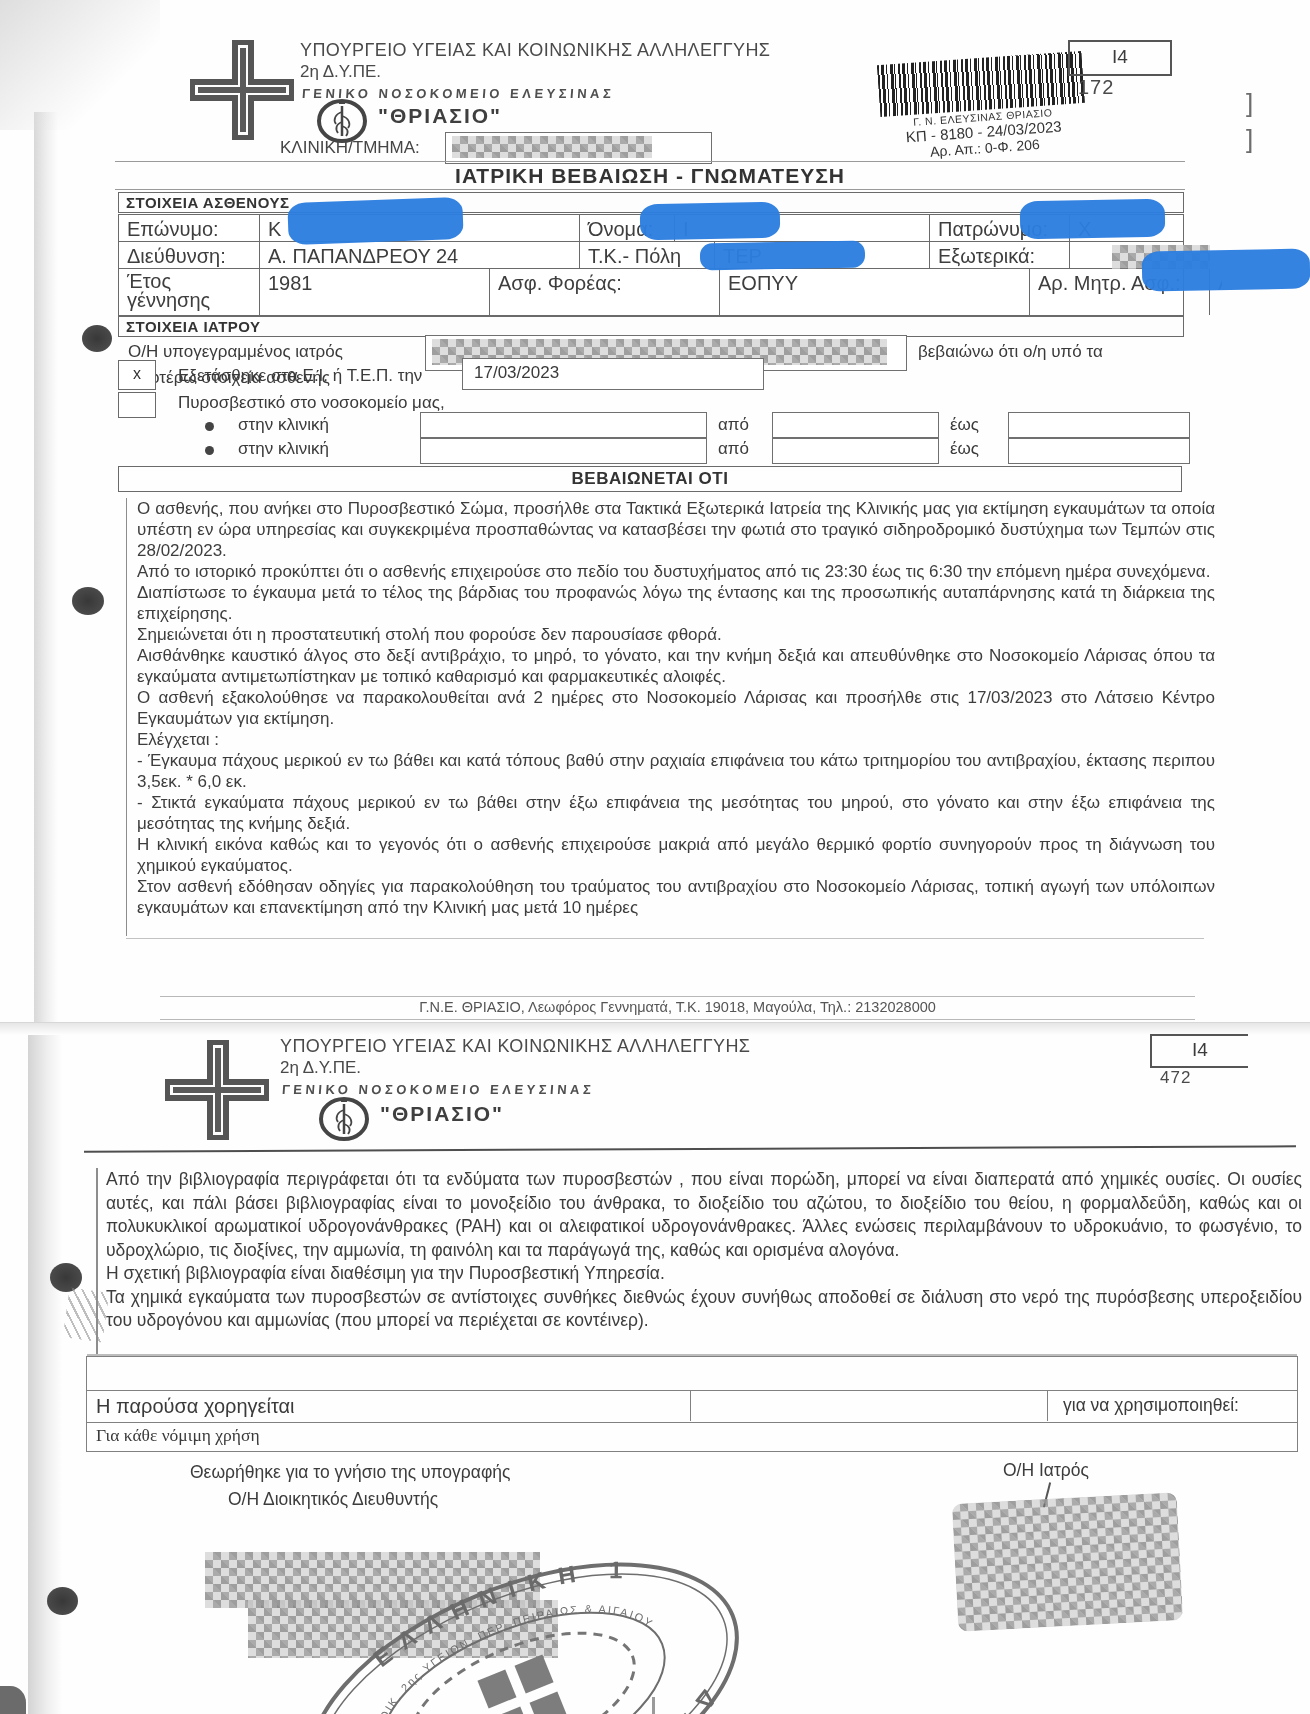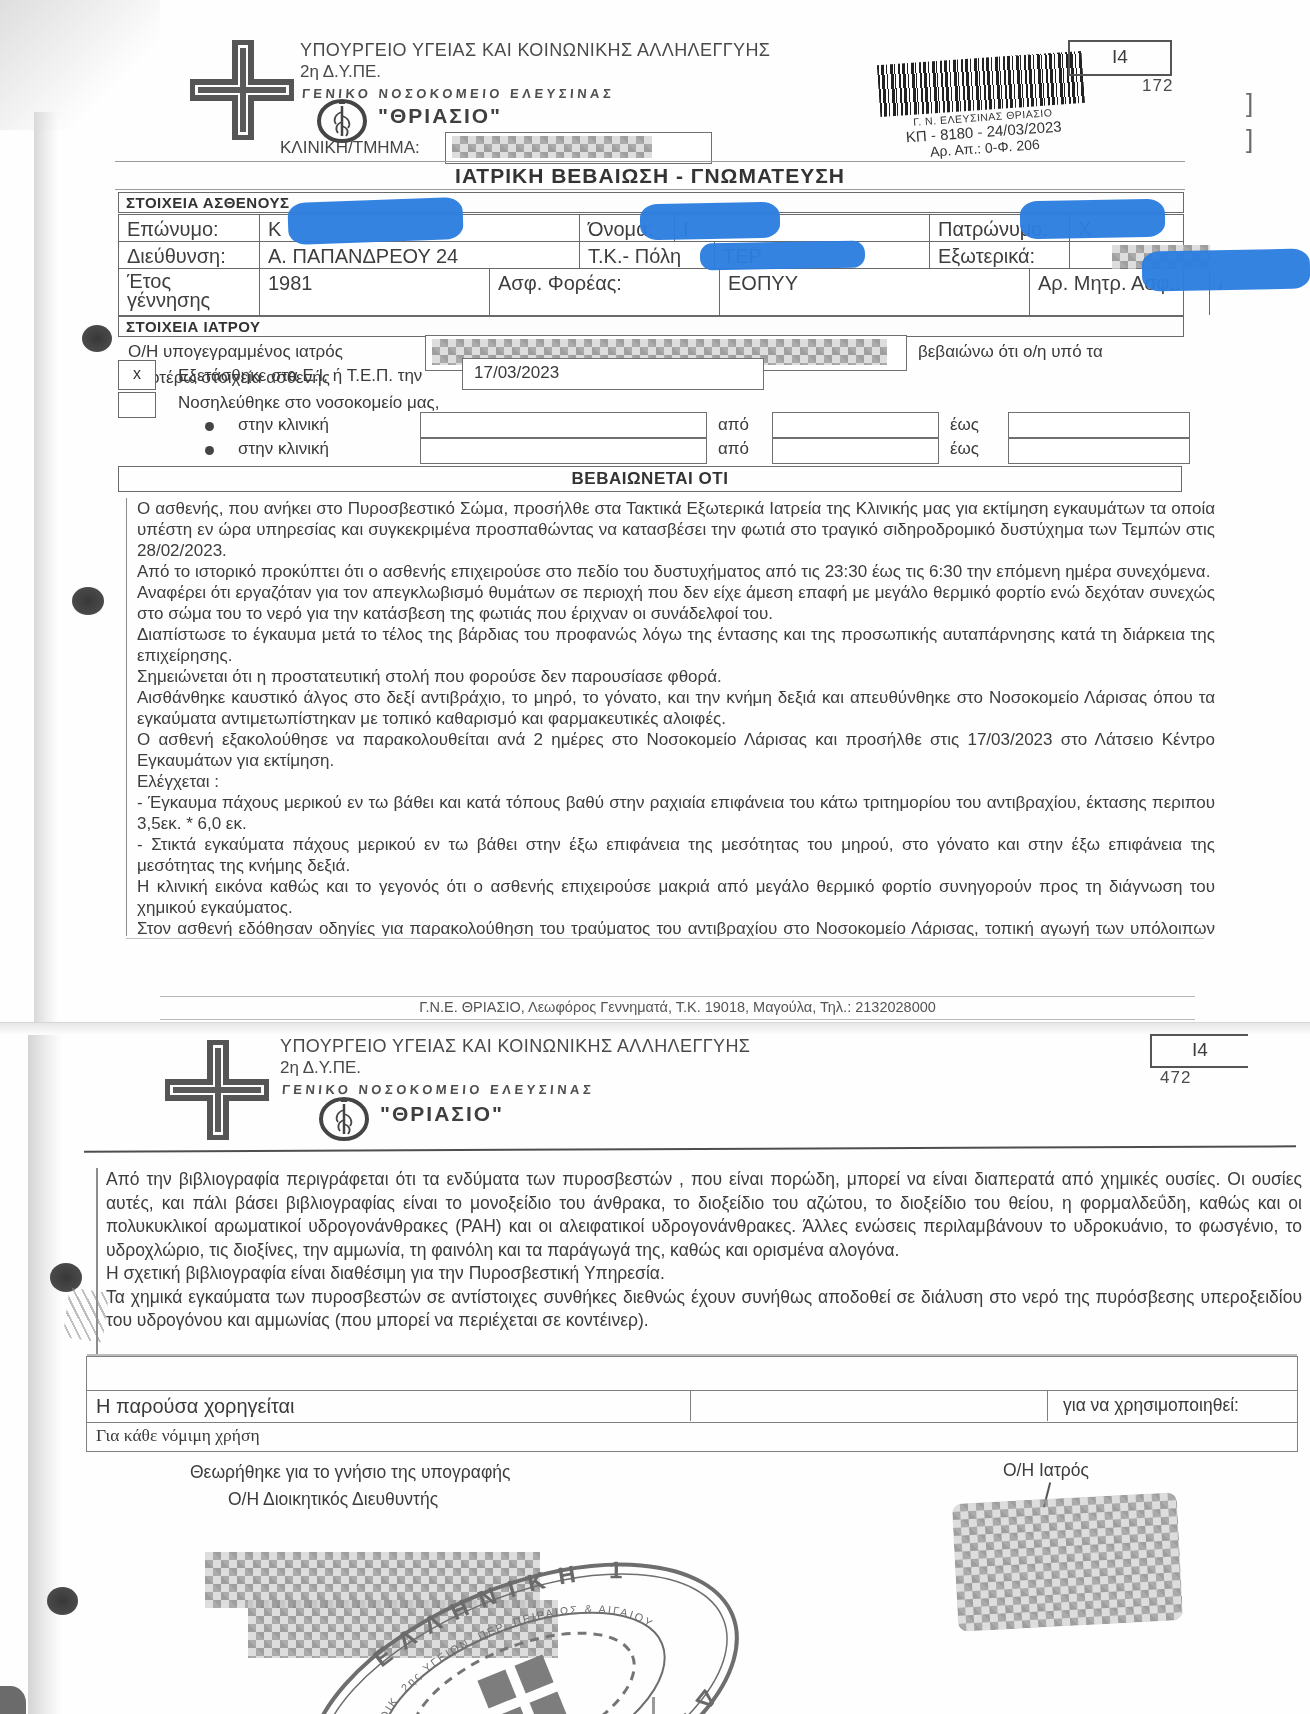--- a/index.html
+++ b/index.html
@@ -81,21 +81,21 @@
   <div class="abs" style="left:872px;top:58px;width:220px;transform:rotate(-4deg);text-align:center;color:#333;">
     <div class="barcode-bars" style="width:205px;margin:0 auto;"></div>
     <div style="font-size:10.5px;letter-spacing:.5px;margin-top:1px;">Γ. Ν. ΕΛΕΥΣΙΝΑΣ ΘΡΙΑΣΙΟ</div>
     <div style="font-size:15px;">ΚΠ - 8180 - 24/03/2023</div>
     <div style="font-size:14px;">Αρ. Απ.: 0-Φ. 206</div>
   </div>
 
   <div class="abs" style="left:1068px;top:40px;width:100px;height:32px;border:2px solid #555;text-align:center;">
     <span style="font-size:19px;color:#3c3c3c;line-height:30px;">Ι4</span>
   </div>
-  <div class="abs" style="left:1142px;top:76px;font-size:17px;letter-spacing:1px;color:#4a4a4a;">172</div>
+  <div class="abs" style="left:1078px;top:76px;font-size:20px;letter-spacing:1px;color:#4a4a4a;">172</div>
   <div class="abs" style="left:1246px;top:88px;font-size:26px;color:#6d6d6d;">]</div>
   <div class="abs" style="left:1246px;top:124px;font-size:26px;color:#6d6d6d;">]</div>
 
   <div class="abs hline" style="left:115px;top:161px;width:1070px;"></div>
   <div class="abs" style="left:115px;top:164px;width:1070px;text-align:center;font-size:21px;font-weight:bold;letter-spacing:1px;color:#333;">ΙΑΤΡΙΚΗ ΒΕΒΑΙΩΣΗ - ΓΝΩΜΑΤΕΥΣΗ</div>
   <div class="abs hline" style="left:115px;top:189px;width:1070px;"></div>
 
   <div class="abs secbar" style="left:118px;top:192px;width:1057px;">ΣΤΟΙΧΕΙΑ ΑΣΘΕΝΟΥΣ</div>
 
   <div class="trow" style="top:214px;height:28px;grid-template-columns:140px 320px 95px 255px 140px 1fr;">
@@ -140,21 +140,21 @@
   <div class="abs lbl" style="left:128px;top:368px;font-size:17px;">ανωτέρω στοιχεία ασθενής</div>
 
   <div class="abs chk" style="left:118px;top:360px;width:36px;height:28px;">
     <span style="line-height:26px;">x</span>
   </div>
   <div class="abs lbl" style="left:178px;top:366px;font-size:17px;">Εξετάσθηκε στα Ε.Ι. ή Τ.Ε.Π. την</div>
   <div class="abs fbox" style="left:462px;top:358px;width:300px;height:30px;"></div>
   <div class="abs" style="left:474px;top:363px;font-size:17px;color:#3a3a3a;">17/03/2023</div>
 
   <div class="abs chk" style="left:118px;top:392px;width:36px;height:24px;"></div>
-  <div class="abs lbl" style="left:178px;top:393px;font-size:17px;">Νοσηλεύθηκε στο νοσοκομείο μας,</div>
+  <div class="abs lbl" style="left:178px;top:393px;font-size:17px;">Πυροσβεστικό στο νοσοκομείο μας,</div>
 
   <div class="abs" style="left:205px;top:422px;width:9px;height:9px;border-radius:50%;background:#444;"></div>
   <div class="abs lbl" style="left:238px;top:415px;font-size:17px;">στην κλινική</div>
   <div class="abs fbox" style="left:420px;top:412px;width:285px;height:24px;"></div>
   <div class="abs lbl" style="left:718px;top:415px;font-size:17px;">από</div>
   <div class="abs fbox" style="left:772px;top:412px;width:165px;height:24px;"></div>
   <div class="abs lbl" style="left:950px;top:415px;font-size:17px;">έως</div>
   <div class="abs fbox" style="left:1008px;top:412px;width:180px;height:24px;"></div>
 
   <div class="abs" style="left:205px;top:446px;width:9px;height:9px;border-radius:50%;background:#444;"></div>
@@ -165,21 +165,20 @@
   <div class="abs lbl" style="left:950px;top:439px;font-size:17px;">έως</div>
   <div class="abs fbox" style="left:1008px;top:438px;width:180px;height:24px;"></div>
 
   <div class="abs" style="left:118px;top:466px;width:1062px;border:1px solid #6a6a6a;text-align:center;">
     <span style="font-size:17px;font-weight:bold;color:#333;line-height:24px;letter-spacing:.5px;">ΒΕΒΑΙΩΝΕΤΑΙ ΟΤΙ</span>
   </div>
 
   <div class="abs bodytxt" style="left:126px;top:498px;width:1078px;height:438px;overflow:hidden;border-left:1.5px solid #8d8d8d;padding-left:10px;">
     <p>Ο ασθενής, που ανήκει στο Πυροσβεστικό Σώμα, προσήλθε στα Τακτικά Εξωτερικά Ιατρεία της Κλινικής μας για εκτίμηση εγκαυμάτων τα οποία υπέστη εν ώρα υπηρεσίας και συγκεκριμένα προσπαθώντας να κατασβέσει την φωτιά στο τραγικό σιδηροδρομικό δυστύχημα των Τεμπών στις 28/02/2023.</p>
     <p>Από το ιστορικό προκύπτει ότι ο ασθενής επιχειρούσε στο πεδίο του δυστυχήματος από τις 23:30 έως τις 6:30 την επόμενη ημέρα συνεχόμενα.</p>
-    <p>Αναφέρει ότι εργαζόταν για τον απεγκλωβισμό θυμάτων σε περιοχή που δεν είχε άμεση επαφή με μεγάλο θερμικό φορτίο ενώ δεχόταν συνεχώς στο σώμα του το νερό για την κατάσβεση της φωτιάς που έριχναν οι συνάδελφοί του.</p>
     <p>Διαπίστωσε το έγκαυμα μετά το τέλος της βάρδιας του προφανώς λόγω της έντασης και της προσωπικής αυταπάρνησης κατά τη διάρκεια της επιχείρησης.</p>
     <p>Σημειώνεται ότι η προστατευτική στολή που φορούσε δεν παρουσίασε φθορά.</p>
     <p>Αισθάνθηκε καυστικό άλγος στο δεξί αντιβράχιο, το μηρό, το γόνατο, και την κνήμη δεξιά και απευθύνθηκε στο Νοσοκομείο Λάρισας όπου τα εγκαύματα αντιμετωπίστηκαν με τοπικό καθαρισμό και φαρμακευτικές αλοιφές.</p>
     <p>Ο ασθενή εξακολούθησε να παρακολουθείται ανά 2 ημέρες στο Νοσοκομείο Λάρισας και προσήλθε στις 17/03/2023 στο Λάτσειο Κέντρο Εγκαυμάτων για εκτίμηση.</p>
     <p style="text-align:left;">Ελέγχεται :</p>
     <p>- Έγκαυμα πάχους μερικού εν τω βάθει και κατά τόπους βαθύ στην ραχιαία επιφάνεια του κάτω τριτημορίου του αντιβραχίου, έκτασης περιπου 3,5εκ. * 6,0 εκ.</p>
     <p>- Στικτά εγκαύματα πάχους μερικού εν τω βάθει στην έξω επιφάνεια της μεσότητας του μηρού, στο γόνατο και στην έξω επιφάνεια της μεσότητας της κνήμης δεξιά.</p>
     <p>Η κλινική εικόνα καθώς και  το γεγονός ότι ο ασθενής επιχειρούσε μακριά από μεγάλο θερμικό φορτίο συνηγορούν προς τη διάγνωση του χημικού εγκαύματος.</p>
     <p>Στον ασθενή εδόθησαν οδηγίες για παρακολούθηση του τραύματος του αντιβραχίου στο Νοσοκομείο Λάρισας, τοπική αγωγή των υπόλοιπων εγκαυμάτων και επανεκτίμηση από την Κλινική μας μετά 10 ημέρες</p>
   </div>

